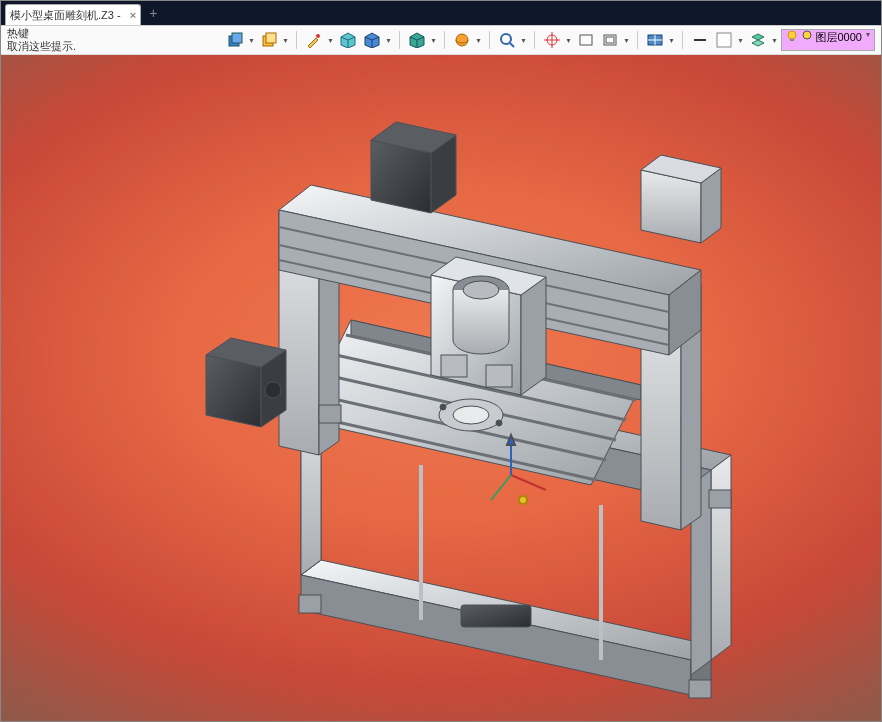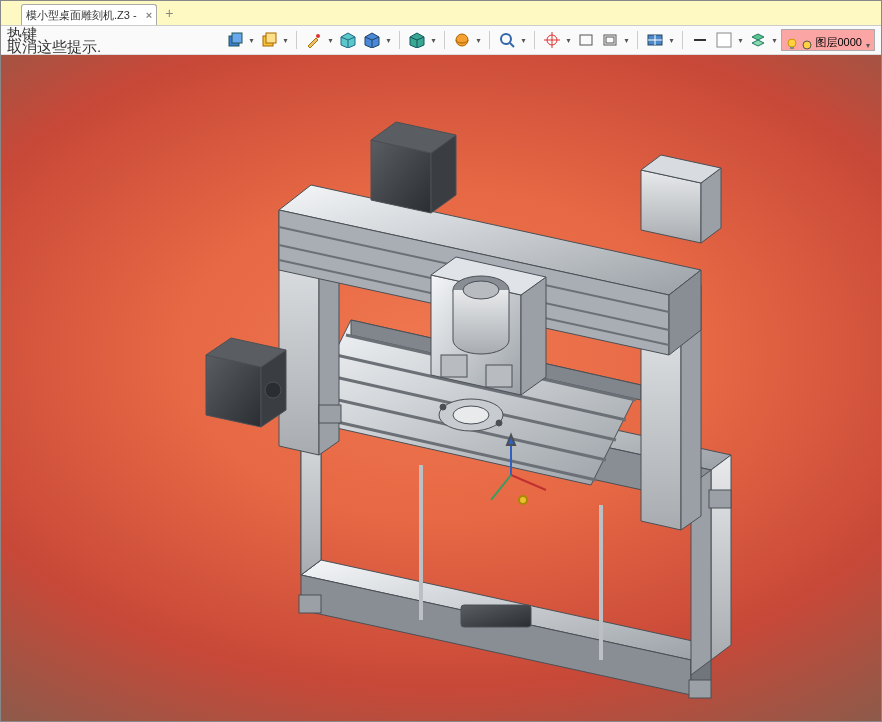--- a/index.html
+++ b/index.html
@@ -1,27 +1,27 @@
 <!DOCTYPE html>
 <html><head>
 <meta charset="utf-8">
 <style>
 html,body{margin:0;padding:0;width:882px;height:722px;font-family:"Microsoft YaHei",Arial,sans-serif;font-size:12px;overflow:hidden;background:#fff}
 .window{width:882px;height:722px;display:flex;flex-direction:column;border:1px solid #888;box-sizing:border-box}
-.tabbar{height:24px;background:#fef9c3;border-bottom:1px solid #ccc;display:flex;align-items:center;padding-left:20px}
+.tabbar{height:24px;background:#0f172a;border-bottom:1px solid #ccc;display:flex;align-items:center;padding-left:4px}
 .tab{height:20px;background:#fff;border:1px solid #aaa;border-bottom:none;border-radius:3px 3px 0 0;padding:0 4px;display:flex;align-items:center;font-size:11px;color:#333;margin-top:3px}
 .tab-close{margin-left:6px;color:#888;font-weight:bold;cursor:pointer}
 .tab-add{margin-left:8px;color:#888;font-size:14px;cursor:pointer}
 .toolbar-row{height:28px;background:#fafafa;border-bottom:1px solid #ddd;display:flex;align-items:center;justify-content:space-between;padding:0 6px}
-.hints{font-size:15px;color:#333;line-height:13px}
+.hints{font-size:11px;color:#333;line-height:13px}
 .tb-icons{display:flex;align-items:center;gap:2px}
 .tb-btn{width:22px;height:22px;display:flex;align-items:center;justify-content:center;border-radius:2px;cursor:pointer}
 .tb-sep{width:1px;height:18px;background:#ccc;margin:0 4px}
 .dd{width:8px;height:22px;display:flex;align-items:center;justify-content:center;color:#555;font-size:8px}
-.layer-box{height:20px;border:1px solid #aaa;background:#fca5a5;display:flex;align-items:flex-end;padding:0 4px;gap:4px;font-size:11px}
+.layer-box{height:20px;border:1px solid #aaa;background:#f0abfc;display:flex;align-items:flex-start;padding:0 4px;gap:4px;font-size:11px}
 .bulb{width:12px;height:12px}
 .viewport{flex:1;position:relative;overflow:hidden;background:radial-gradient(ellipse 120% 100% at 50% 45%,#f07850 0%,#e66844 25%,#c84838 50%,#7a6050 75%,#3a5858 100%)}
 .model-svg{position:absolute;left:0;top:0}
 
 </style>
 </head>
 <body>
 
 <div class="window">
 

